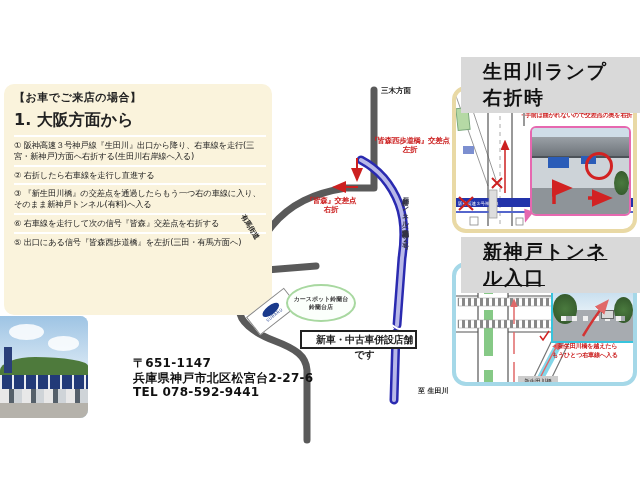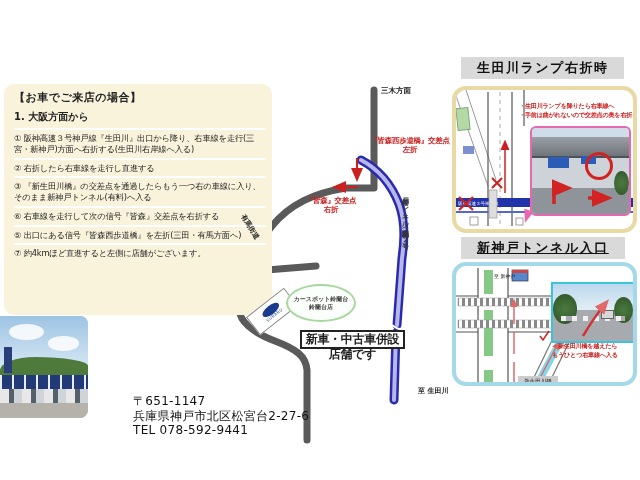--- a/index.html
+++ b/index.html
@@ -3,59 +3,59 @@
 <meta charset="utf-8">
 <style>
   html,body{margin:0;padding:0;}
   body{width:640px;height:480px;position:relative;overflow:hidden;background:#ffffff;
        font-family:"DejaVu Sans","Liberation Sans",sans-serif;color:#222;}
   .abs{position:absolute;}
   
   .dir-panel{left:4px;top:84px;width:268px;height:231px;background:#faf3dc;border-radius:10px;
              padding:6px 6px 0 10px;box-sizing:border-box;z-index:2;}
   .dir-head{font-size:11px;font-weight:bold;letter-spacing:.5px;margin-bottom:5px;}
-  .dir-sub{font-size:10px;font-weight:bold;margin-bottom:4px;}
+  .dir-sub{font-size:16px;font-weight:bold;margin-bottom:4px;}
   .dir-step{font-size:8.3px;line-height:1.3;padding:3px 0;border-top:2px solid #ffffff;letter-spacing:-.2px;}
   .dir-step:first-of-type{border-top:none;}
   
   .red-note{color:#cc2020;font-size:7.5px;line-height:1.25;text-align:center;z-index:3;font-weight:bold;letter-spacing:-.3px;}
   .map-label{font-size:7.5px;color:#222;z-index:3;font-weight:bold;}
   .vert{writing-mode:vertical-rl;}
   
   .dealer{left:248px;top:300px;width:46px;height:21px;background:#fff;border:1px solid #888;
           transform:rotate(-38deg);z-index:3;display:flex;flex-direction:column;align-items:center;justify-content:center;}
   .dealer-oval{width:20px;height:9px;border-radius:50%;background:#1a3a8c;}
   .dealer-word{font-size:4px;color:#1a3a8c;letter-spacing:.5px;line-height:1;}
   .callout{left:286px;top:284px;width:66px;height:34px;border:2px solid #a8d8a0;border-radius:50%;
            background:#fbfffb;z-index:3;display:flex;flex-direction:column;align-items:center;justify-content:center;
            font-size:6px;color:#444;line-height:1.3;text-align:center;font-weight:bold;}
   .shop-note{left:300px;top:330px;width:101px;height:15px;border:2px solid #222;background:#fff;
-             font-size:12px;font-weight:bold;text-align:center;line-height:15px;z-index:3;letter-spacing:-.3px;}
-  
-  .panel-title{background:#d9d9d9;color:#111;font-size:13px;font-weight:bold;letter-spacing:1.5px;
-               padding:2px 16px;z-index:3;}
+             font-size:10px;font-weight:bold;text-align:center;line-height:15px;z-index:3;letter-spacing:-.3px;padding-left:12px;}
+  
+  .panel-title{background:#d9d9d9;color:#111;font-size:19px;font-weight:bold;letter-spacing:1.5px;
+               padding:2px 22px;z-index:3;}
   .detail-panel{width:185px;background:#fff;border-radius:14px;box-sizing:border-box;z-index:2;overflow:hidden;position:absolute;}
   .p1{left:452px;top:86px;height:147px;border:4px solid #e9d9a5;}
   .p2{left:452px;top:262px;height:124px;border:4px solid #a5d8e8;}
   .tiny-red{color:#cc2020;font-size:6.2px;line-height:1.45;z-index:4;font-weight:bold;letter-spacing:-.3px;}
   .photo1{left:74px;top:36px;width:97px;height:86px;border:2px solid #e668b0;border-radius:6px;
           background:#cdd3d8;z-index:5;overflow:hidden;}
   .photo2{left:95px;top:16px;width:80px;height:57px;border:2px solid #37c4dd;background:#cfe3f0;z-index:5;overflow:hidden;}
   .gray-box{background:#cccccc;color:#222;font-size:5.5px;line-height:1.3;text-align:center;z-index:4;}
   
   .storefront{left:0px;top:316px;width:88px;height:102px;border-radius:0 8px 8px 0;overflow:hidden;z-index:2;background:#b8d4ea;}
   .sf-sky{position:absolute;left:0;top:0;width:100%;height:52%;background:linear-gradient(#9ec4e4,#d7e7f4);}
   .sf-cloud{position:absolute;background:#fff;border-radius:50%;opacity:.85;}
   .sf-hill{position:absolute;left:0;top:40%;width:100%;height:22%;background:#4e7a3c;border-radius:40% 60% 0 0/60% 40% 0 0;}
   .sf-fascia{position:absolute;left:0;top:58%;width:100%;height:14%;background:
      repeating-linear-gradient(90deg,rgba(255,255,255,.9) 0 2px,transparent 2px 12px),#223a78;}
   .sf-cars{position:absolute;left:0;top:72%;width:100%;height:13%;background:
      repeating-linear-gradient(90deg,#e8e8e8 0 9px,#55606a 9px 14px,#cfd4d8 14px 22px);}
   .sf-ground{position:absolute;left:0;top:85%;width:100%;height:15%;background:#b5b2ab;}
-  .addr{left:133px;top:356px;font-size:12px;line-height:1.22;font-weight:normal;letter-spacing:.3px;z-index:2;color:#111;margin-top:38px;}
+  .addr{left:133px;top:356px;font-size:12px;line-height:1.22;font-weight:bold;letter-spacing:.3px;z-index:2;color:#111;}
   svg{display:block;}
 </style>
 </head>
 <body>
 
 <svg class="abs" style="left:0;top:0;z-index:1;" width="640" height="480" viewBox="0 0 640 480">
   <defs>
     <marker id="ar" markerWidth="7" markerHeight="7" refX="4" refY="3" orient="auto">
       <path d="M0,0 L7,3 L0,6 z" fill="#cc2020"></path>
     </marker>
@@ -73,21 +73,20 @@
 </svg>
 
 <div class="abs dir-panel">
   <div class="dir-head">【お車でご来店の場合】</div>
   <div class="dir-sub">1. 大阪方面から</div>
   <div class="dir-step">① 阪神高速３号神戸線『生田川』出口から降り、右車線を走行(三宮・新神戸)方面へ右折する(生田川右岸線へ入る)</div>
   <div class="dir-step">② 右折したら右車線を走行し直進する</div>
   <div class="dir-step">③ 『新生田川橋』の交差点を通過したらもう一つ右の車線に入り、そのまま新神戸トンネル(有料)へ入る</div>
   <div class="dir-step">⑥ 右車線を走行して次の信号『皆森』交差点を右折する</div>
   <div class="dir-step">⑤ 出口にある信号『皆森西歩道橋』を左折(三田・有馬方面へ)</div>
-  <div class="dir-step">⑦ 約4kmほど直進すると左側に店舗がございます。</div>
 </div>
 
 <div class="abs map-label" style="left:381px;top:86px;">三木方面</div>
 <div class="abs map-label" style="left:236px;top:222px;transform:rotate(58deg);font-size:7px;">有馬街道</div>
 <div class="abs map-label vert" style="left:400px;top:192px;height:145px;font-size:7px;color:#334;">新神戸トンネル（阪神高速３２号）</div>
 <div class="abs map-label" style="left:418px;top:386px;font-size:7px;">至 生田川</div>
 <div class="abs red-note" style="left:348px;top:136px;width:124px;">
   <span>『皆森西歩道橋』交差点</span><br>
   <span>左折</span>
 </div>

